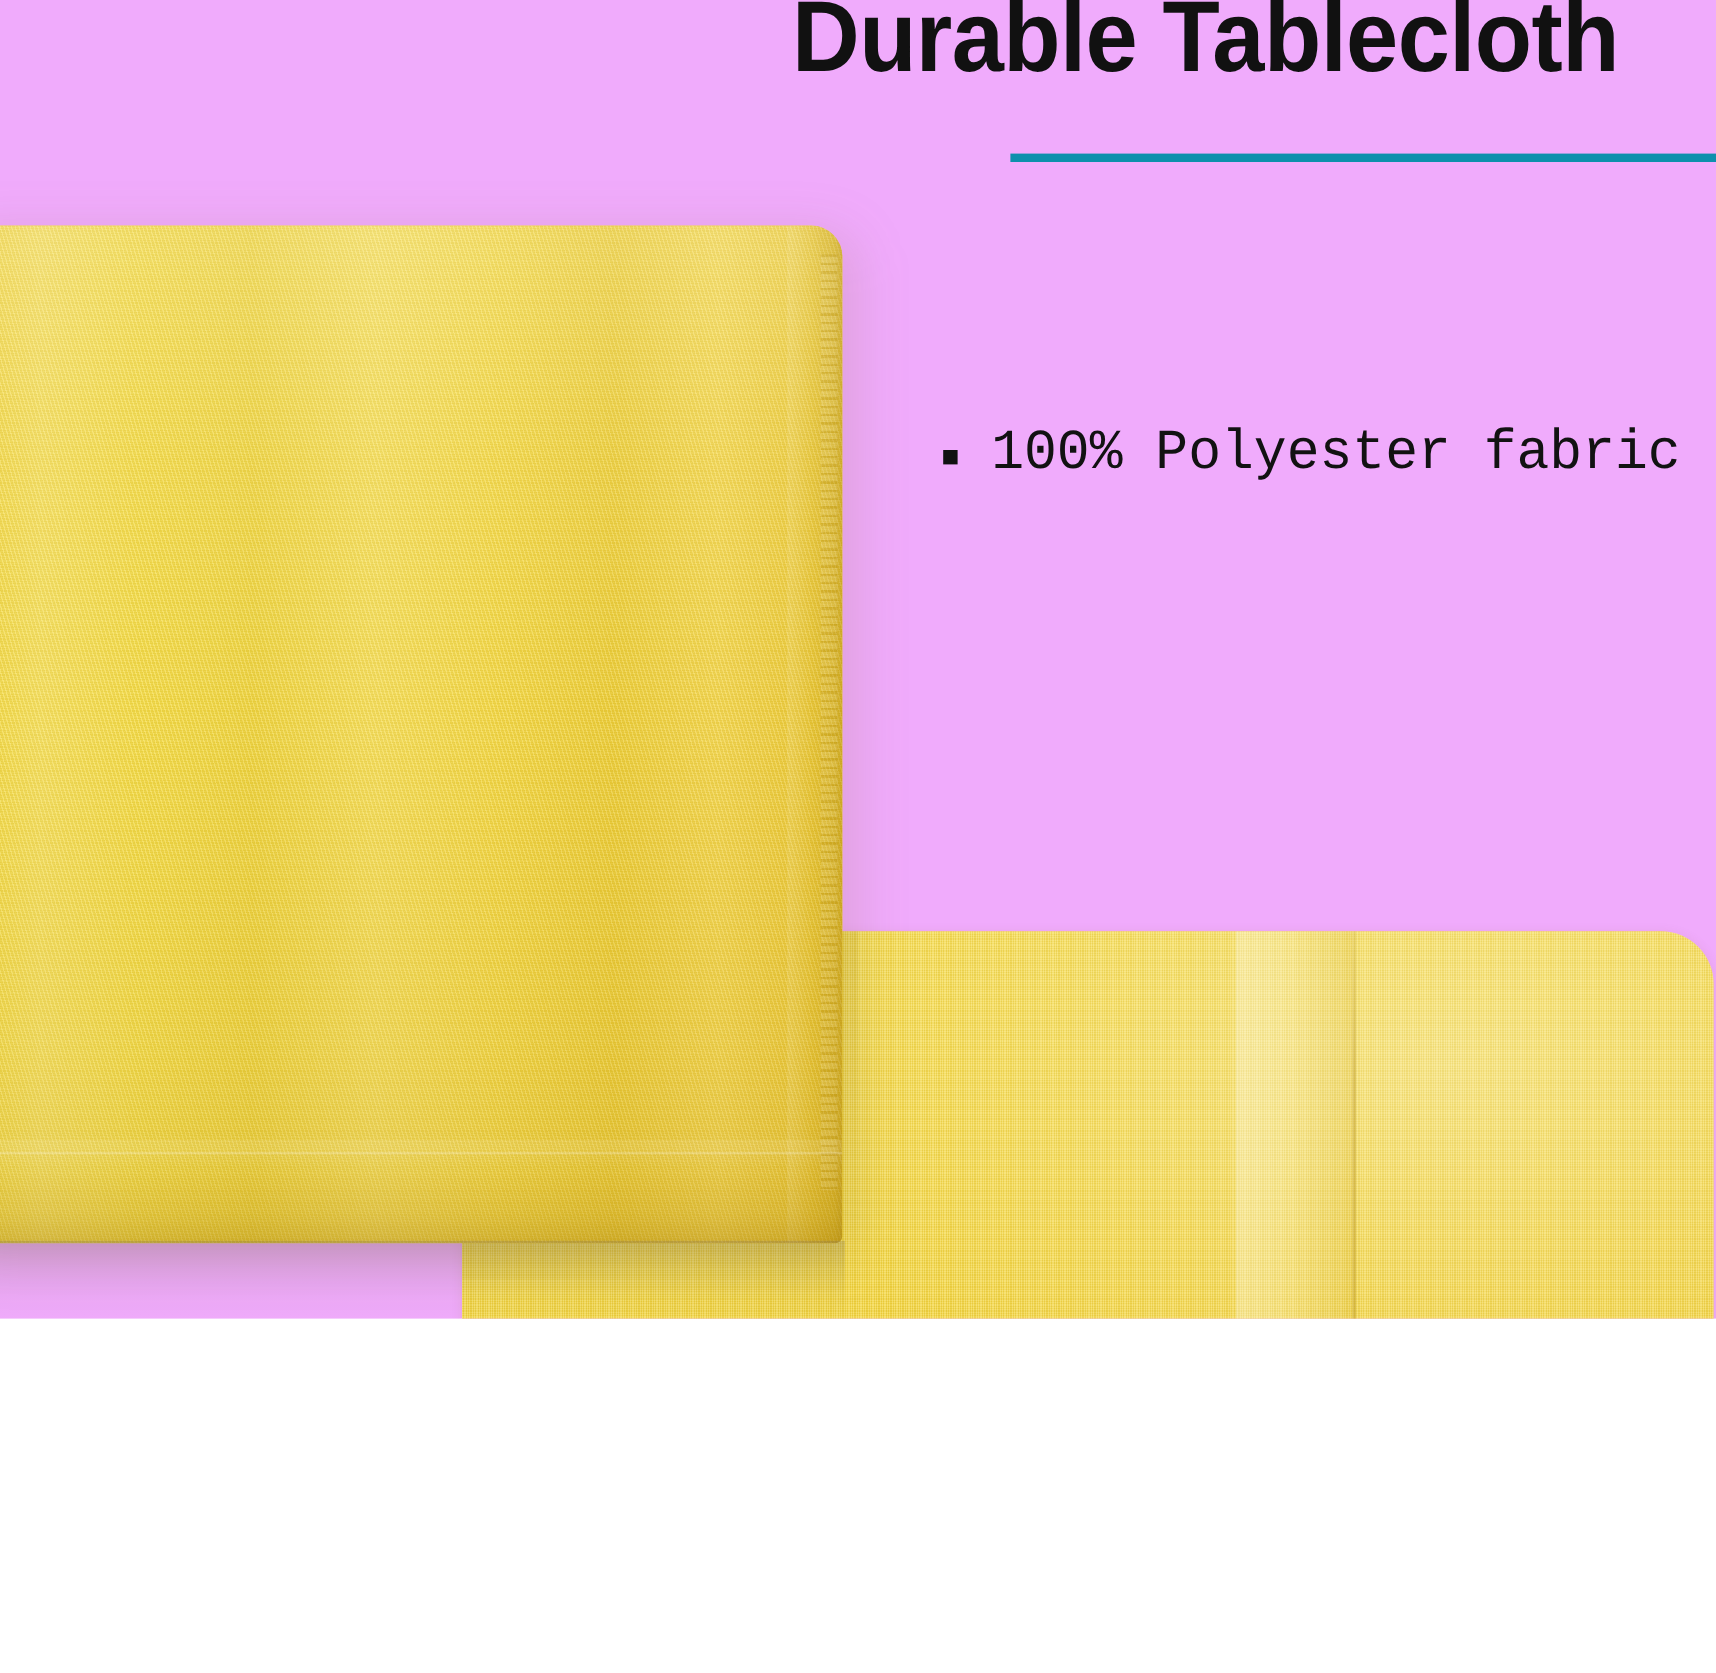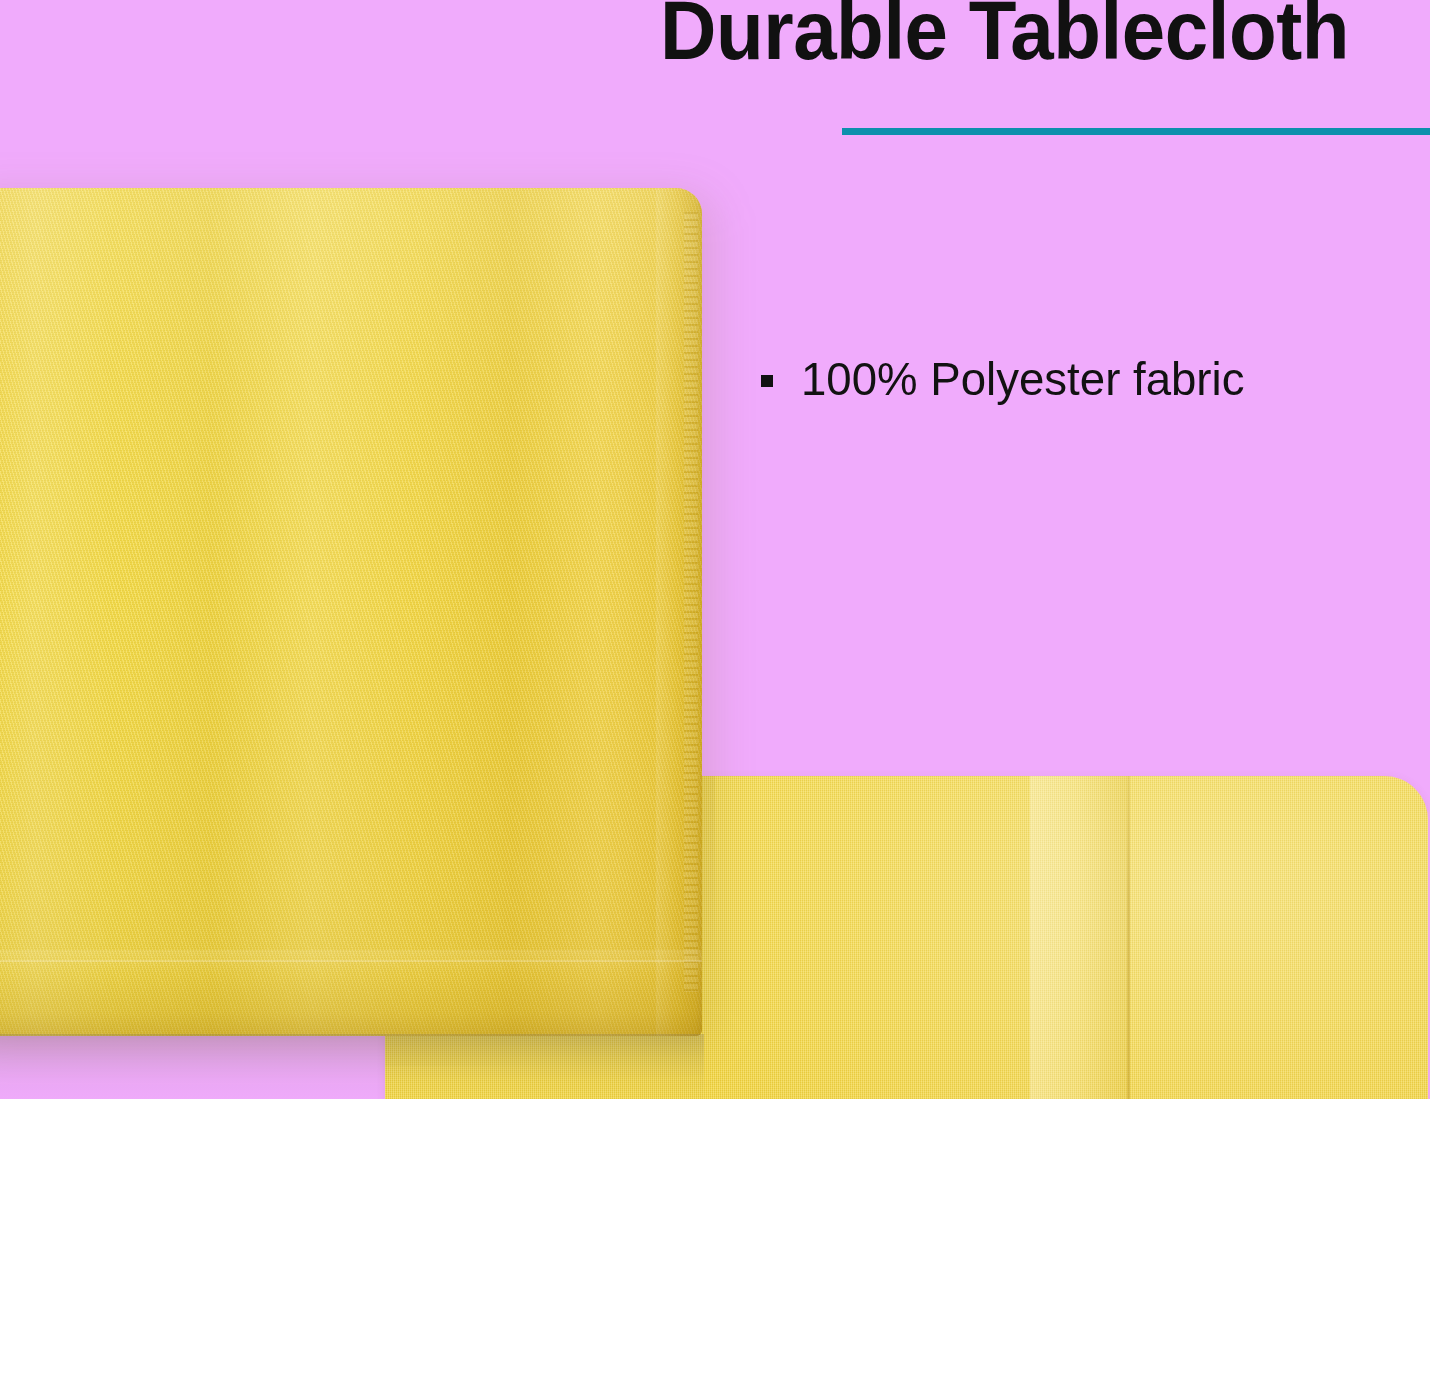--- a/index.html
+++ b/index.html
@@ -33,23 +33,24 @@
   .rule{
     position:absolute;
     left:842px;
     top:128px;
     width:600px;
     height:7px;
     background:#0d90ac;
   }
   .bullets{
     position:absolute;
-    left:761px;
+    left:786px;
     top:352px;
     width:640px;
+    font-family:Liberation Mono, monospace;
   }
   .bullet-row{
     display:flex;
     align-items:center;
     margin-bottom:58px;
   }
   .bullet-mark{
     width:12px;
     height:12px;
     background:#111;

